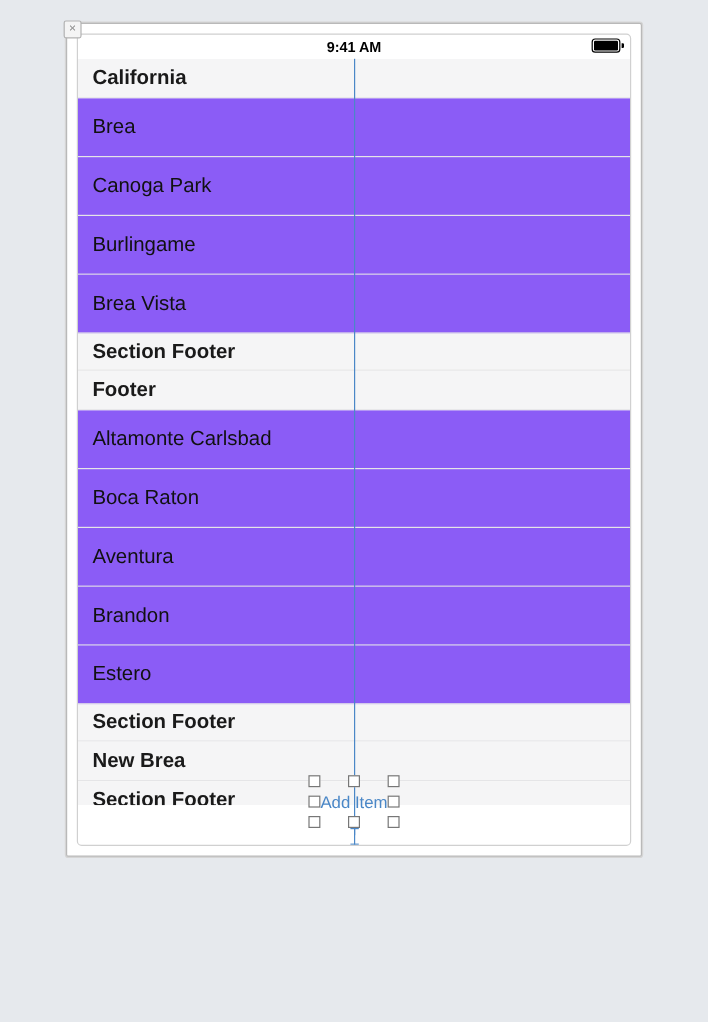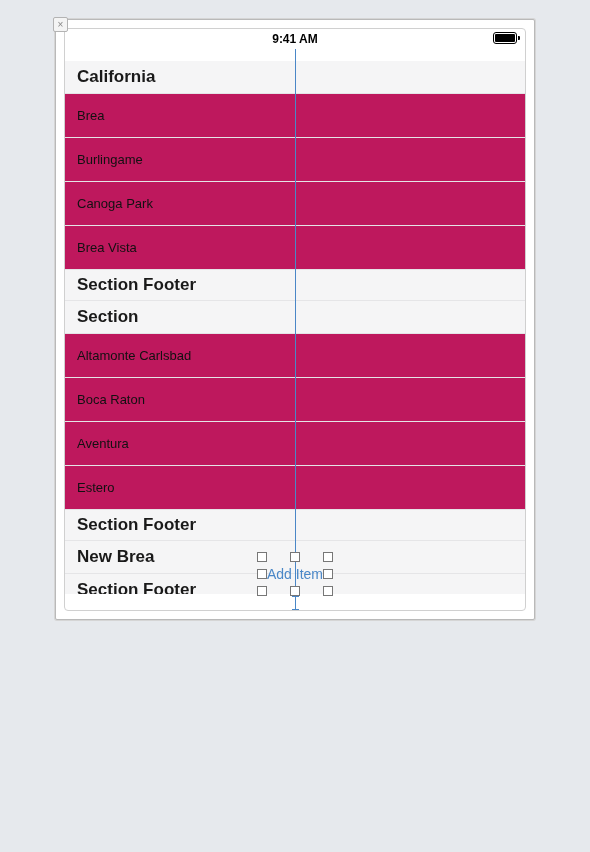--- a/index.html
+++ b/index.html
@@ -9,21 +9,21 @@
     width: 590px;
     height: 852px;
     position: relative;
     overflow: hidden;
   }
   .window-frame {
     position: absolute;
     left: 55px;
     top: 19px;
     width: 480px;
-    height: 601px;
+    height: 695px;
     background: #fff;
     border: 1px solid #b9b9b9;
     box-shadow: 0 0 0 1px #d5d5d5;
     border-radius: 2px;
     overflow: hidden;
   }
   .close-handle {
     position: absolute;
     left: 53px;
     top: 17px;
@@ -83,37 +83,36 @@
   }
   .battery-fill {
     background: #000;
     width: 100%;
     height: 100%;
     border-radius: 1px;
   }
   .list {
     position: relative;
     overflow: hidden;
-    margin-top: 12px;
   }
   .section-header, .section-footer {
     background: #f5f5f6;
     font-weight: 700;
     font-size: 17px;
     padding: 6px 12px;
     color: #1a1a1a;
     border-bottom: 1px solid #e5e5e7;
   }
   .section-footer { padding: 5px 12px; }
   .row {
-    font-size: 13px;
+    font-size: 17px;
     padding: 14px 12px;
     border-bottom: 1px solid #e5e5e7;
     color: #111;
-    background: #be185d;
+    background: #8b5cf6;
   }
   .guide {
     position: absolute;
     left: 50%;
     top: 20px;
     bottom: 8px;
     width: 1px;
     background: #4a87c7;
     z-index: 5;
   }
@@ -194,29 +193,30 @@
       <span class="status-time">9:41 AM</span>
       <div class="battery">
           <div class="battery-fill"></div>
         </div>
     </div>
 
     <div class="list">
 
       <div class="section-header">California</div>
       <div class="row">Brea</div>
+      <div class="row">Canoga Park</div>
       <div class="row">Burlingame</div>
-      <div class="row">Canoga Park</div>
       <div class="row">Brea Vista</div>
       <div class="section-footer">Section Footer</div>
 
-      <div class="section-header">Section</div>
+      <div class="section-header">Footer</div>
       <div class="row">Altamonte Carlsbad</div>
       <div class="row">Boca Raton</div>
       <div class="row">Aventura</div>
+      <div class="row">Brandon</div>
       <div class="row">Estero</div>
       <div class="section-footer">Section Footer</div>
 
       <div class="section-header">New Brea</div>
       <div class="clipped-header">Section Footer</div>
 
     </div>
 
     <div class="guide"></div>
 

